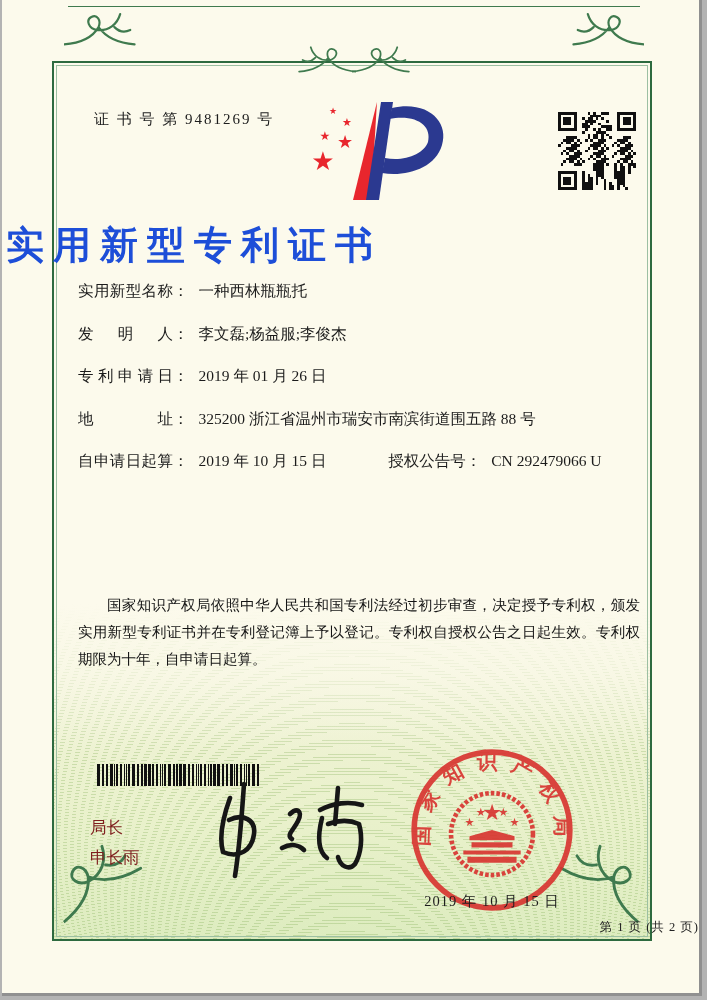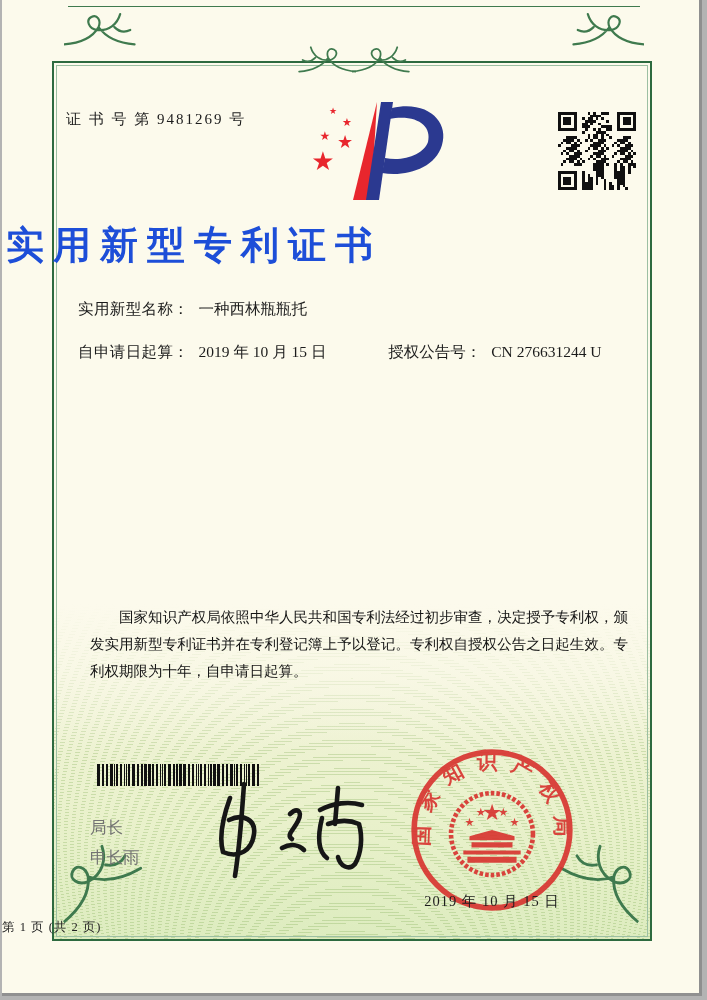--- a/index.html
+++ b/index.html
@@ -13,42 +13,42 @@
     border:2.5px solid #2d6a3f;box-sizing:border-box;overflow:hidden;z-index:1;}
   .frame::after{content:"";position:absolute;inset:2px;border:1px solid #9cbfa2;pointer-events:none;}
   .guilloche{position:absolute;left:0;right:0;bottom:0;height:335px;
     background:
       linear-gradient(180deg,#fcfaec 0px,rgba(252,250,236,.65) 70px,rgba(252,250,236,0) 150px),
       repeating-radial-gradient(140% 100% at 50% 165%, rgba(118,166,74,.28) 0 1.2px, rgba(118,166,74,0) 1.2px 7px),
       linear-gradient(180deg,#f5f4dd 0%,#e9f1cb 65%,#ddecbf 100%);}
   .curl{position:absolute;z-index:2;color:#3f7a4e;}
   .curl svg{display:block;}
   
-  .certno{position:absolute;left:64px;top:110px;z-index:2;font-size:15px;letter-spacing:2px;color:#1c1c1c;}
+  .certno{position:absolute;left:92px;top:110px;z-index:2;font-size:15px;letter-spacing:2px;color:#1c1c1c;}
   .logo{position:absolute;left:287px;top:96px;width:168px;height:112px;z-index:2;}
   .qr{position:absolute;left:556px;top:112px;width:78px;height:78px;z-index:2;}
   .title{position:absolute;left:0;top:216px;width:100%;margin:4px;text-align:left;z-index:2;
     font-size:38px;font-weight:bold;letter-spacing:9px;color:#1d4ed8;}
-  .fields{position:absolute;left:76px;top:298px;width:560px;z-index:2;font-size:15.5px;color:#1b1b1b;}
+  .fields{position:absolute;left:76px;top:280px;width:560px;z-index:2;font-size:15.5px;color:#1b1b1b;}
   .frow{margin-bottom:20.5px;line-height:22px;white-space:nowrap;}
   .flabel{display:inline-block;width:95px;text-align:justify;text-align-last:justify;vertical-align:top;}
   .fcolon{margin-right:10px;}
   .grantrow{white-space:nowrap;}
   .grant2{margin-left:58px;margin-top:17px;}
   .paras{position:absolute;left:76px;top:592px;width:562px;z-index:2;font-size:14.5px;
     line-height:1.87;color:#141414;text-align:justify;}
-  .paras p{margin:12px;text-indent:2em;}
+  .paras p{margin:0;text-indent:2em;}
   .barcode{position:absolute;left:95px;top:764px;width:252px;height:22px;z-index:2;display:flex;align-items:stretch;}
   .barcode i{display:block;height:100%;background:#101010;}
   .signer{position:absolute;left:88px;top:812px;z-index:2;
-    font-family:"Liberation Sans","DejaVu Sans",sans-serif;font-size:16.5px;color:#737373;line-height:30px;}
+    font-family:"Liberation Sans","DejaVu Sans",sans-serif;font-size:16.5px;color:#7f1d1d;line-height:30px;}
   .signature{position:absolute;left:196px;top:778px;z-index:3;}
   .seal{position:absolute;left:406px;top:746px;width:168px;z-index:3;text-align:center;}
   .sealdate{margin-top:-26px;font-size:14.5px;color:#1d1d1d;letter-spacing:1px;position:relative;z-index:4;}
-  .footer{position:absolute;left:0;top:919px;width:100%;text-align:left;z-index:2;
+  .footer{position:absolute;left:0;top:919px;width:100%;text-align:right;z-index:2;
     font-size:12.5px;color:#222;letter-spacing:1px;}
 </style>
 </head>
 <body>
 
 <svg width="0" height="0" style="position:absolute">
   <symbol id="curl" viewBox="0 0 100 60">
     <path d="M0,50 C25,48 40,40 48,26 C52,16 46,8 38,12 C30,16 34,28 46,30 C62,32 74,22 78,8
              M48,26 C58,40 74,48 98,50 M70,26 C76,32 84,34 92,30" fill="none" stroke="currentColor" stroke-width="3" stroke-linecap="round"></path>
   </symbol>
@@ -122,23 +122,32 @@
       <path id="qrm" d="M11 0h1v1h-1zM13 0h1v1h-1zM16 0h1v1h-1zM17 0h1v1h-1zM18 0h1v1h-1zM12 1h1v1h-1zM13 1h1v1h-1zM14 1h1v1h-1zM15 1h1v1h-1zM9 2h1v1h-1zM11 2h1v1h-1zM12 2h1v1h-1zM14 2h1v1h-1zM16 2h1v1h-1zM10 3h1v1h-1zM11 3h1v1h-1zM12 3h1v1h-1zM13 3h1v1h-1zM18 3h1v1h-1zM9 4h1v1h-1zM10 4h1v1h-1zM12 4h1v1h-1zM15 4h1v1h-1zM9 5h1v1h-1zM10 5h1v1h-1zM11 5h1v1h-1zM16 5h1v1h-1zM17 5h1v1h-1zM18 5h1v1h-1zM19 5h1v1h-1zM10 6h1v1h-1zM13 6h1v1h-1zM15 6h1v1h-1zM18 6h1v1h-1zM19 6h1v1h-1zM9 7h1v1h-1zM14 7h1v1h-1zM15 7h1v1h-1zM16 7h1v1h-1zM17 7h1v1h-1zM11 8h1v1h-1zM13 8h1v1h-1zM14 8h1v1h-1zM16 8h1v1h-1zM18 8h1v1h-1zM3 9h1v1h-1zM4 9h1v1h-1zM5 9h1v1h-1zM6 9h1v1h-1zM11 9h1v1h-1zM13 9h1v1h-1zM14 9h1v1h-1zM16 9h1v1h-1zM19 9h1v1h-1zM24 9h1v1h-1zM25 9h1v1h-1zM26 9h1v1h-1zM2 10h1v1h-1zM3 10h1v1h-1zM4 10h1v1h-1zM5 10h1v1h-1zM7 10h1v1h-1zM10 10h1v1h-1zM12 10h1v1h-1zM15 10h1v1h-1zM16 10h1v1h-1zM17 10h1v1h-1zM22 10h1v1h-1zM23 10h1v1h-1zM24 10h1v1h-1zM25 10h1v1h-1zM1 11h1v1h-1zM3 11h1v1h-1zM4 11h1v1h-1zM6 11h1v1h-1zM8 11h1v1h-1zM13 11h1v1h-1zM14 11h1v1h-1zM15 11h1v1h-1zM16 11h1v1h-1zM21 11h1v1h-1zM23 11h1v1h-1zM24 11h1v1h-1zM26 11h1v1h-1zM0 12h1v1h-1zM5 12h1v1h-1zM6 12h1v1h-1zM7 12h1v1h-1zM12 12h1v1h-1zM13 12h1v1h-1zM14 12h1v1h-1zM15 12h1v1h-1zM17 12h1v1h-1zM20 12h1v1h-1zM22 12h1v1h-1zM25 12h1v1h-1zM26 12h1v1h-1zM27 12h1v1h-1zM3 13h1v1h-1zM4 13h1v1h-1zM5 13h1v1h-1zM6 13h1v1h-1zM11 13h1v1h-1zM13 13h1v1h-1zM14 13h1v1h-1zM16 13h1v1h-1zM18 13h1v1h-1zM23 13h1v1h-1zM24 13h1v1h-1zM25 13h1v1h-1zM26 13h1v1h-1zM2 14h1v1h-1zM4 14h1v1h-1zM5 14h1v1h-1zM7 14h1v1h-1zM10 14h1v1h-1zM15 14h1v1h-1zM16 14h1v1h-1zM17 14h1v1h-1zM22 14h1v1h-1zM23 14h1v1h-1zM24 14h1v1h-1zM25 14h1v1h-1zM27 14h1v1h-1zM1 15h1v1h-1zM3 15h1v1h-1zM6 15h1v1h-1zM7 15h1v1h-1zM8 15h1v1h-1zM13 15h1v1h-1zM14 15h1v1h-1zM15 15h1v1h-1zM16 15h1v1h-1zM21 15h1v1h-1zM23 15h1v1h-1zM24 15h1v1h-1zM26 15h1v1h-1zM28 15h1v1h-1zM4 16h1v1h-1zM5 16h1v1h-1zM6 16h1v1h-1zM7 16h1v1h-1zM12 16h1v1h-1zM14 16h1v1h-1zM15 16h1v1h-1zM17 16h1v1h-1zM20 16h1v1h-1zM25 16h1v1h-1zM26 16h1v1h-1zM27 16h1v1h-1zM3 17h1v1h-1zM4 17h1v1h-1zM5 17h1v1h-1zM6 17h1v1h-1zM8 17h1v1h-1zM11 17h1v1h-1zM13 17h1v1h-1zM16 17h1v1h-1zM17 17h1v1h-1zM18 17h1v1h-1zM23 17h1v1h-1zM24 17h1v1h-1zM25 17h1v1h-1zM26 17h1v1h-1zM2 18h1v1h-1zM4 18h1v1h-1zM5 18h1v1h-1zM7 18h1v1h-1zM9 18h1v1h-1zM14 18h1v1h-1zM15 18h1v1h-1zM16 18h1v1h-1zM17 18h1v1h-1zM22 18h1v1h-1zM24 18h1v1h-1zM25 18h1v1h-1zM27 18h1v1h-1zM1 19h1v1h-1zM6 19h1v1h-1zM7 19h1v1h-1zM8 19h1v1h-1zM13 19h1v1h-1zM14 19h1v1h-1zM15 19h1v1h-1zM16 19h1v1h-1zM18 19h1v1h-1zM21 19h1v1h-1zM23 19h1v1h-1zM26 19h1v1h-1zM27 19h1v1h-1zM28 19h1v1h-1zM13 20h1v1h-1zM14 20h1v1h-1zM15 20h1v1h-1zM16 20h1v1h-1zM21 20h1v1h-1zM23 20h1v1h-1zM24 20h1v1h-1zM26 20h1v1h-1zM28 20h1v1h-1zM13 21h1v1h-1zM14 21h1v1h-1zM15 21h1v1h-1zM16 21h1v1h-1zM21 21h1v1h-1zM23 21h1v1h-1zM24 21h1v1h-1zM26 21h1v1h-1zM9 22h1v1h-1zM14 22h1v1h-1zM15 22h1v1h-1zM16 22h1v1h-1zM21 22h1v1h-1zM22 22h1v1h-1zM23 22h1v1h-1zM24 22h1v1h-1zM26 22h1v1h-1zM9 23h1v1h-1zM11 23h1v1h-1zM14 23h1v1h-1zM15 23h1v1h-1zM16 23h1v1h-1zM21 23h1v1h-1zM22 23h1v1h-1zM23 23h1v1h-1zM24 23h1v1h-1zM9 24h1v1h-1zM11 24h1v1h-1zM12 24h1v1h-1zM14 24h1v1h-1zM16 24h1v1h-1zM21 24h1v1h-1zM22 24h1v1h-1zM23 24h1v1h-1zM24 24h1v1h-1zM9 25h1v1h-1zM11 25h1v1h-1zM12 25h1v1h-1zM14 25h1v1h-1zM17 25h1v1h-1zM22 25h1v1h-1zM23 25h1v1h-1zM24 25h1v1h-1zM9 26h1v1h-1zM10 26h1v1h-1zM11 26h1v1h-1zM12 26h1v1h-1zM14 26h1v1h-1zM17 26h1v1h-1zM19 26h1v1h-1zM22 26h1v1h-1zM23 26h1v1h-1zM24 26h1v1h-1zM9 27h1v1h-1zM10 27h1v1h-1zM11 27h1v1h-1zM12 27h1v1h-1zM17 27h1v1h-1zM19 27h1v1h-1zM20 27h1v1h-1zM22 27h1v1h-1zM24 27h1v1h-1zM9 28h1v1h-1zM10 28h1v1h-1zM11 28h1v1h-1zM12 28h1v1h-1zM17 28h1v1h-1zM19 28h1v1h-1zM20 28h1v1h-1zM22 28h1v1h-1zM25 28h1v1h-1z"></path>
     </g>
   </svg>
 
   <h1 class="title">实用新型专利证书</h1>
 
   <div class="fields">
     <div class="frow">
       <span class="flabel">实用新型名称</span><span class="fcolon">：</span><span>一种西林瓶瓶托</span>
     </div>
+    <div class="frow">
+      <span class="flabel">发明人</span><span class="fcolon">：</span><span>李文磊;杨益服;李俊杰</span>
+    </div>
+    <div class="frow">
+      <span class="flabel">专利申请日</span><span class="fcolon">：</span><span>2019 年 01 月 26 日</span>
+    </div>
+    <div class="frow">
+      <span class="flabel">地址</span><span class="fcolon">：</span><span>325200 浙江省温州市瑞安市南滨街道围五路 88 号</span>
+    </div>
     <div class="frow grantrow">
       <span class="flabel">自申请日起算</span><span class="fcolon">：</span><span>2019 年 10 月 15 日</span>
-      <span class="grant2">授权公告号</span><span class="fcolon">：</span><span>CN 276631244 U</span>
+      <span class="grant2">授权公告号</span><span class="fcolon">：</span><span>CN 292479066 U</span>
     </div>
   </div>
 
   <div class="paras">
     <p>国家知识产权局依照中华人民共和国专利法经过初步审查，决定授予专利权，颁发实用新型专利证书并在专利登记簿上予以登记。专利权自授权公告之日起生效。专利权期限为十年，自申请日起算。</p>
   </div>
 
   <div class="barcode">
       <i style="width:3px;margin-right:2px"></i>
       <i style="width:2px;margin-right:2px"></i>

